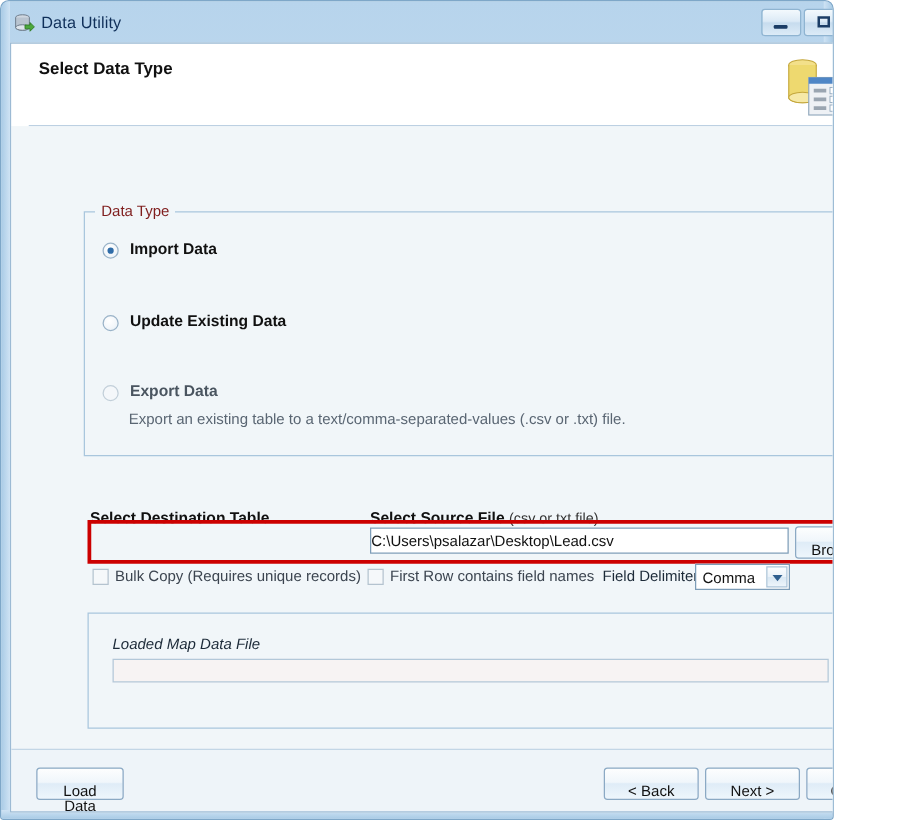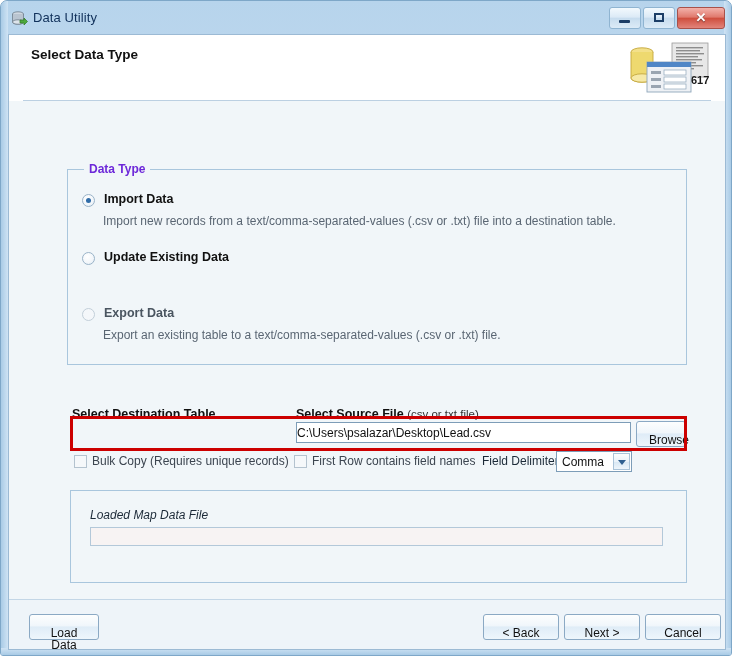--- a/index.html
+++ b/index.html
@@ -9,21 +9,21 @@
   body {
     width: 732px; height: 656px;
     font-family: "Liberation Sans", sans-serif;
     -webkit-font-smoothing: none;
   }
 
   
   .window {
     position: absolute;
     left: 0; top: 0;
-    width: 732px; height: 656px;
+    width: 667px; height: 656px;
     box-sizing: border-box;
     border-radius: 7px 7px 3px 3px;
     background: linear-gradient(to bottom, #b7d4ec 0%, #c8dff1 40%, #bdd8ee 100%);
     border: 1px solid #7ea7c8;
     padding: 0;
     overflow: hidden;
   }
   .win-glass-left, .win-glass-right {
     position: absolute; top: 0; bottom: 0; width: 7px;
     background: linear-gradient(to right, #a9cbe6, #cfe3f4);
@@ -131,24 +131,24 @@
   .groupbox {
     position: absolute;
     left: 58px; top: 68px;
     width: 620px; height: 196px;
     border: 1px solid #a9c6dd;
     box-sizing: border-box;
     background: transparent;
   }
   .groupbox-legend {
     position: absolute;
-    left: 16px; top: -8px;
+    left: 8px; top: -8px;
     padding: 0 5px;
     background: #f1f6f9;
-    font-size: 12px; color: #6d28d9; font-weight: bold;
+    font-size: 12px; color: #7f1d1d;
   }
   .radio-row { position: absolute; left: 14px; }
   .radio-dot {
     position: absolute; left: 0; top: 2px;
     width: 13px; height: 13px; border-radius: 50%;
     background: radial-gradient(circle at 40% 35%, #ffffff 0%, #f2f6fa 60%, #dce8f2 100%);
     border: 1px solid #9ab3c8;
     box-sizing: border-box;
   }
   .radio-dot.checked::after {
@@ -361,21 +361,20 @@
 
     <div class="body-area">
 
       <div class="groupbox">
         <div class="groupbox-legend">Data Type</div>
 
         <div class="radio-row" style="top:22px;">
           <span class="radio-dot checked"></span>
           <span class="radio-label">Import Data</span>
         </div>
-        <div class="radio-desc" style="top:44px;">Import new records from a text/comma-separated-values (.csv or .txt) file into a destination table.</div>
 
         <div class="radio-row" style="top:80px;">
           <span class="radio-dot"></span>
           <span class="radio-label">Update Existing Data</span>
         </div>
 
         <div class="radio-row" style="top:136px;">
           <span class="radio-dot disabled"></span>
           <span class="radio-label dim">Export Data</span>
         </div>

